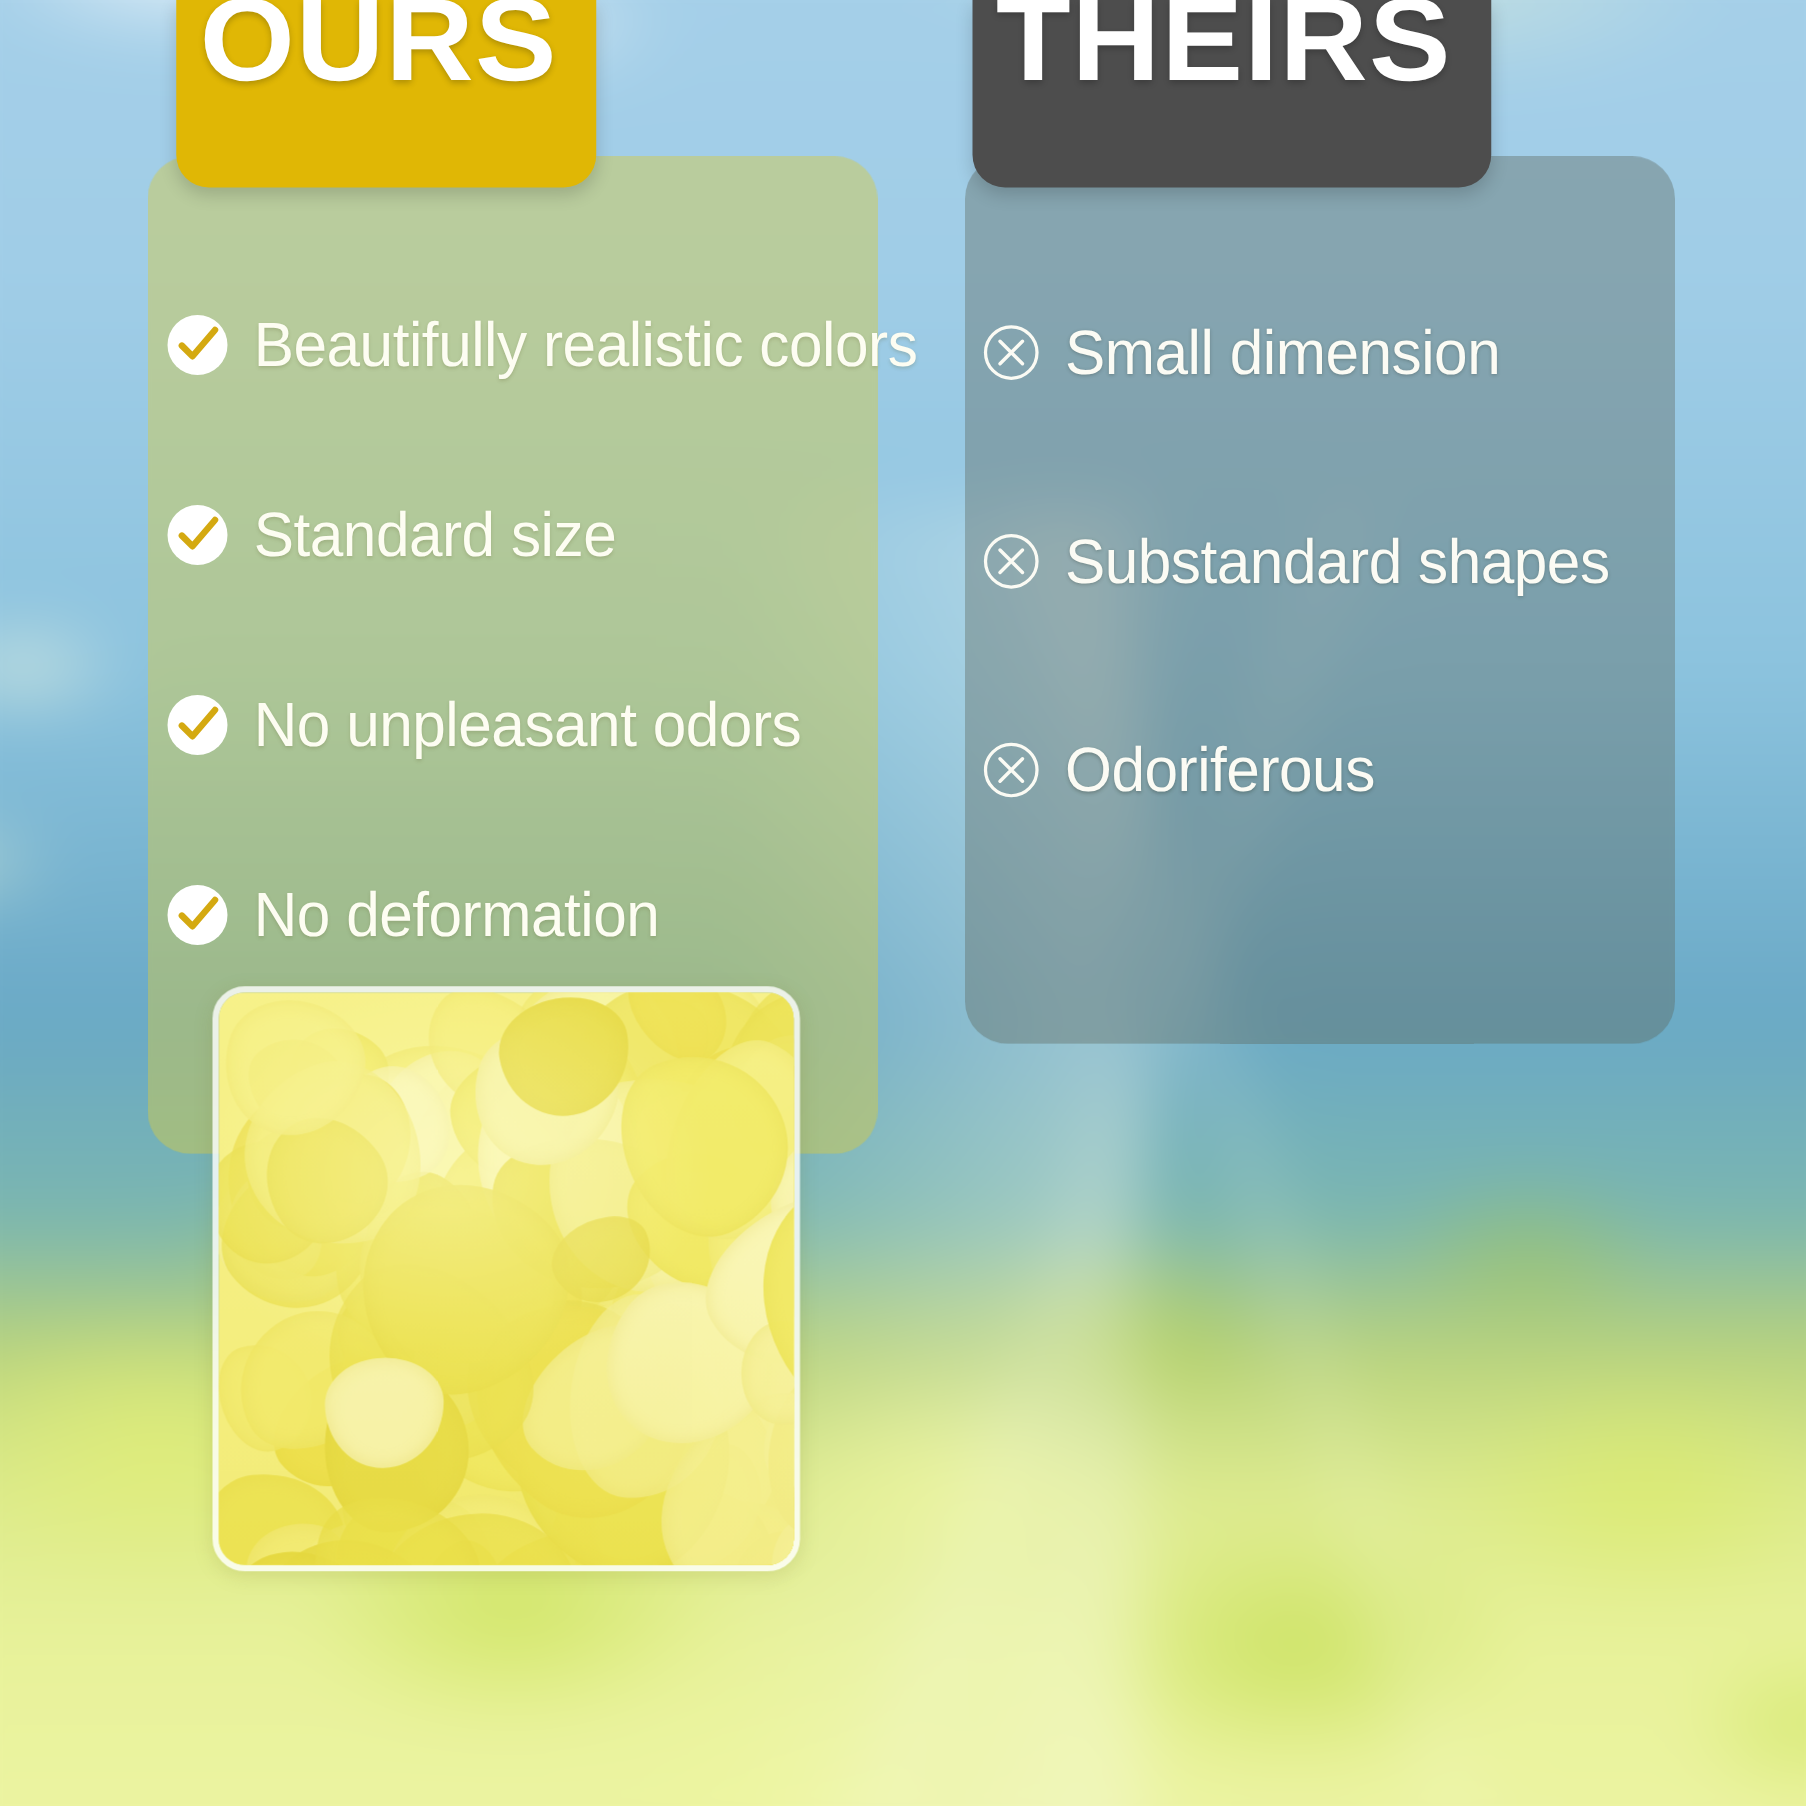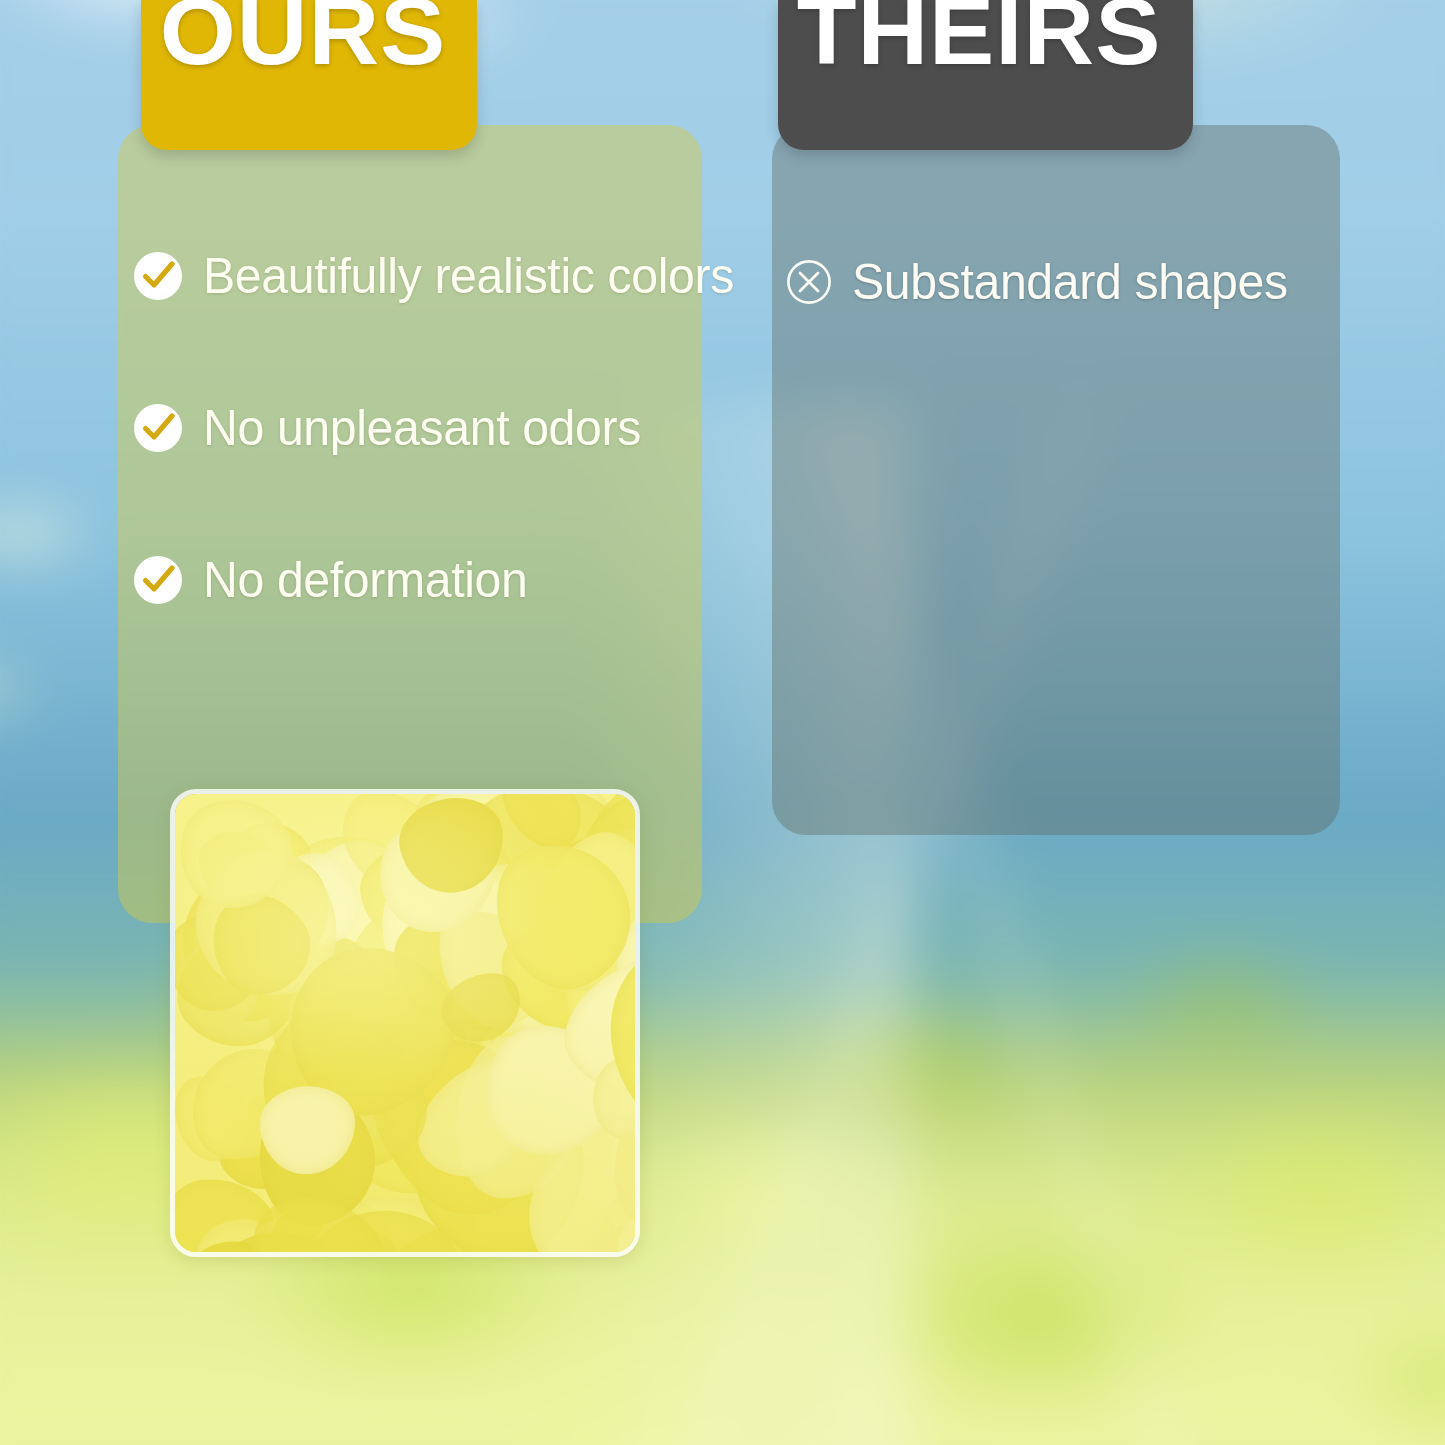--- a/index.html
+++ b/index.html
@@ -192,63 +192,90 @@
   <div class="row">
     <span class="icon-check">
       <svg width="50" height="50" viewBox="0 0 50 50">
         <circle cx="25" cy="25" r="24" fill="#ffffff"></circle>
         <path d="M12.5 25.5 L21 34 L39 13" fill="none" stroke="#d4a911" stroke-width="5.2" stroke-linecap="round" stroke-linejoin="round"></path>
       </svg>
     </span>
     <span class="row-label">Beautifully realistic colors</span>
   </div>
 
-
   <div class="row">
     <span class="icon-check">
       <svg width="50" height="50" viewBox="0 0 50 50">
         <circle cx="25" cy="25" r="24" fill="#ffffff"></circle>
         <path d="M12.5 25.5 L21 34 L39 13" fill="none" stroke="#d4a911" stroke-width="5.2" stroke-linecap="round" stroke-linejoin="round"></path>
       </svg>
     </span>
-    <span class="row-label">No unpleasant odors</span>
+    <span class="row-label">Standard size</span>
   </div>
 
   <div class="row">
     <span class="icon-check">
       <svg width="50" height="50" viewBox="0 0 50 50">
         <circle cx="25" cy="25" r="24" fill="#ffffff"></circle>
         <path d="M12.5 25.5 L21 34 L39 13" fill="none" stroke="#d4a911" stroke-width="5.2" stroke-linecap="round" stroke-linejoin="round"></path>
       </svg>
     </span>
+    <span class="row-label">No unpleasant odors</span>
+  </div>
+
+  <div class="row">
+    <span class="icon-check">
+      <svg width="50" height="50" viewBox="0 0 50 50">
+        <circle cx="25" cy="25" r="24" fill="#ffffff"></circle>
+        <path d="M12.5 25.5 L21 34 L39 13" fill="none" stroke="#d4a911" stroke-width="5.2" stroke-linecap="round" stroke-linejoin="round"></path>
+      </svg>
+    </span>
     <span class="row-label">No deformation</span>
   </div>
 
 </div>
 
 <div class="panel" id="panel-theirs"></div>
 
 <div class="tab" id="tab-theirs">
   <span class="tab-label">THEIRS</span>
 </div>
 
 <div class="list" id="list-theirs">
-
 
 
   <div class="row">
     <span class="icon-x">
       <svg width="46" height="46" viewBox="0 0 46 46">
         <circle cx="23" cy="23" r="20.6" fill="none" stroke="#fbfbf4" stroke-width="2.6"></circle>
         <path d="M14 14 L32 32 M32 14 L14 32" fill="none" stroke="#fbfbf4" stroke-width="2.8" stroke-linecap="round"></path>
       </svg>
     </span>
+    <span class="row-label">Small dimension</span>
+  </div>
+
+  <div class="row">
+    <span class="icon-x">
+      <svg width="46" height="46" viewBox="0 0 46 46">
+        <circle cx="23" cy="23" r="20.6" fill="none" stroke="#fbfbf4" stroke-width="2.6"></circle>
+        <path d="M14 14 L32 32 M32 14 L14 32" fill="none" stroke="#fbfbf4" stroke-width="2.8" stroke-linecap="round"></path>
+      </svg>
+    </span>
     <span class="row-label">Substandard shapes</span>
   </div>
 
+  <div class="row">
+    <span class="icon-x">
+      <svg width="46" height="46" viewBox="0 0 46 46">
+        <circle cx="23" cy="23" r="20.6" fill="none" stroke="#fbfbf4" stroke-width="2.6"></circle>
+        <path d="M14 14 L32 32 M32 14 L14 32" fill="none" stroke="#fbfbf4" stroke-width="2.8" stroke-linecap="round"></path>
+      </svg>
+    </span>
+    <span class="row-label">Odoriferous</span>
+  </div>
 
 </div>
 
 <div id="product-inset">
   <div id="petal-canvas" style="background: rgb(246, 240, 131);">
       <div class="petal" style="width: 78.1272px; height: 78.4171px; left: 183.778px; top: 79.1597px; background: rgb(251, 248, 189); transform: rotate(113deg); opacity: 0.98;"></div>
       <div class="petal" style="width: 105.549px; height: 114.717px; left: -9.18703px; top: 379.978px; background: rgb(236, 226, 78); transform: rotate(84deg); opacity: 0.82;"></div>
       <div class="petal" style="width: 83.6283px; height: 82.0637px; left: 199.174px; top: 219.629px; background: rgb(232, 220, 69); transform: rotate(142deg); opacity: 0.78;"></div>
       <div class="petal" style="width: 102.801px; height: 77.8317px; left: 342.711px; top: 248.587px; background: rgb(244, 236, 112); transform: rotate(78deg); opacity: 0.78;"></div>
       <div class="petal" style="width: 91.5151px; height: 79.4025px; left: 267.938px; top: 296.139px; background: rgb(246, 240, 131); transform: rotate(141deg); opacity: 0.99;"></div>

